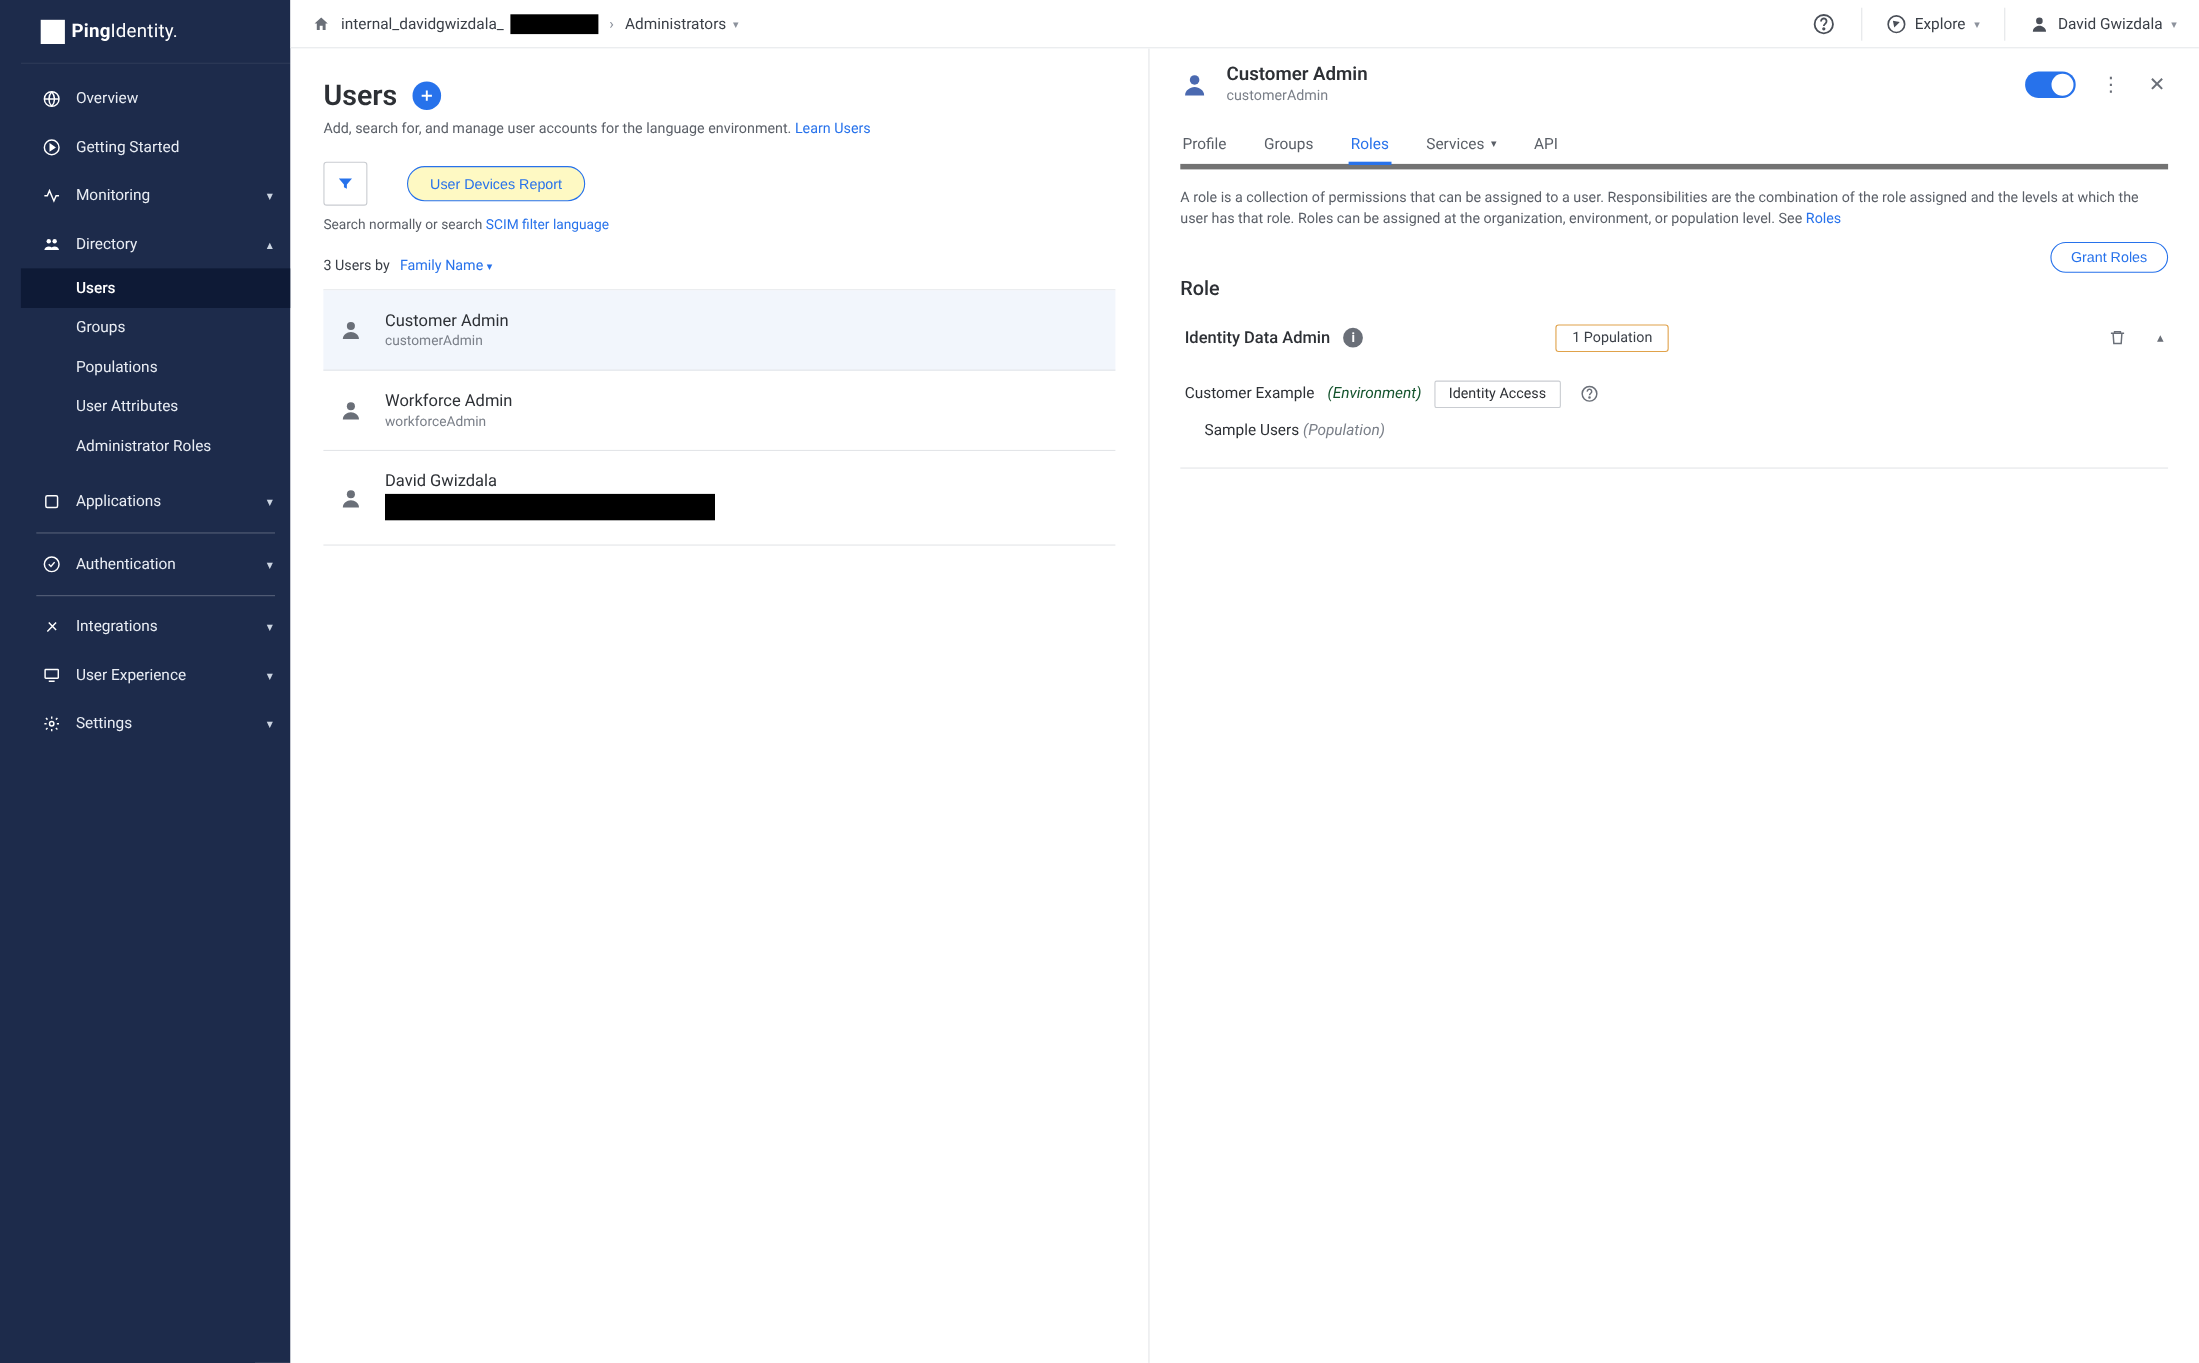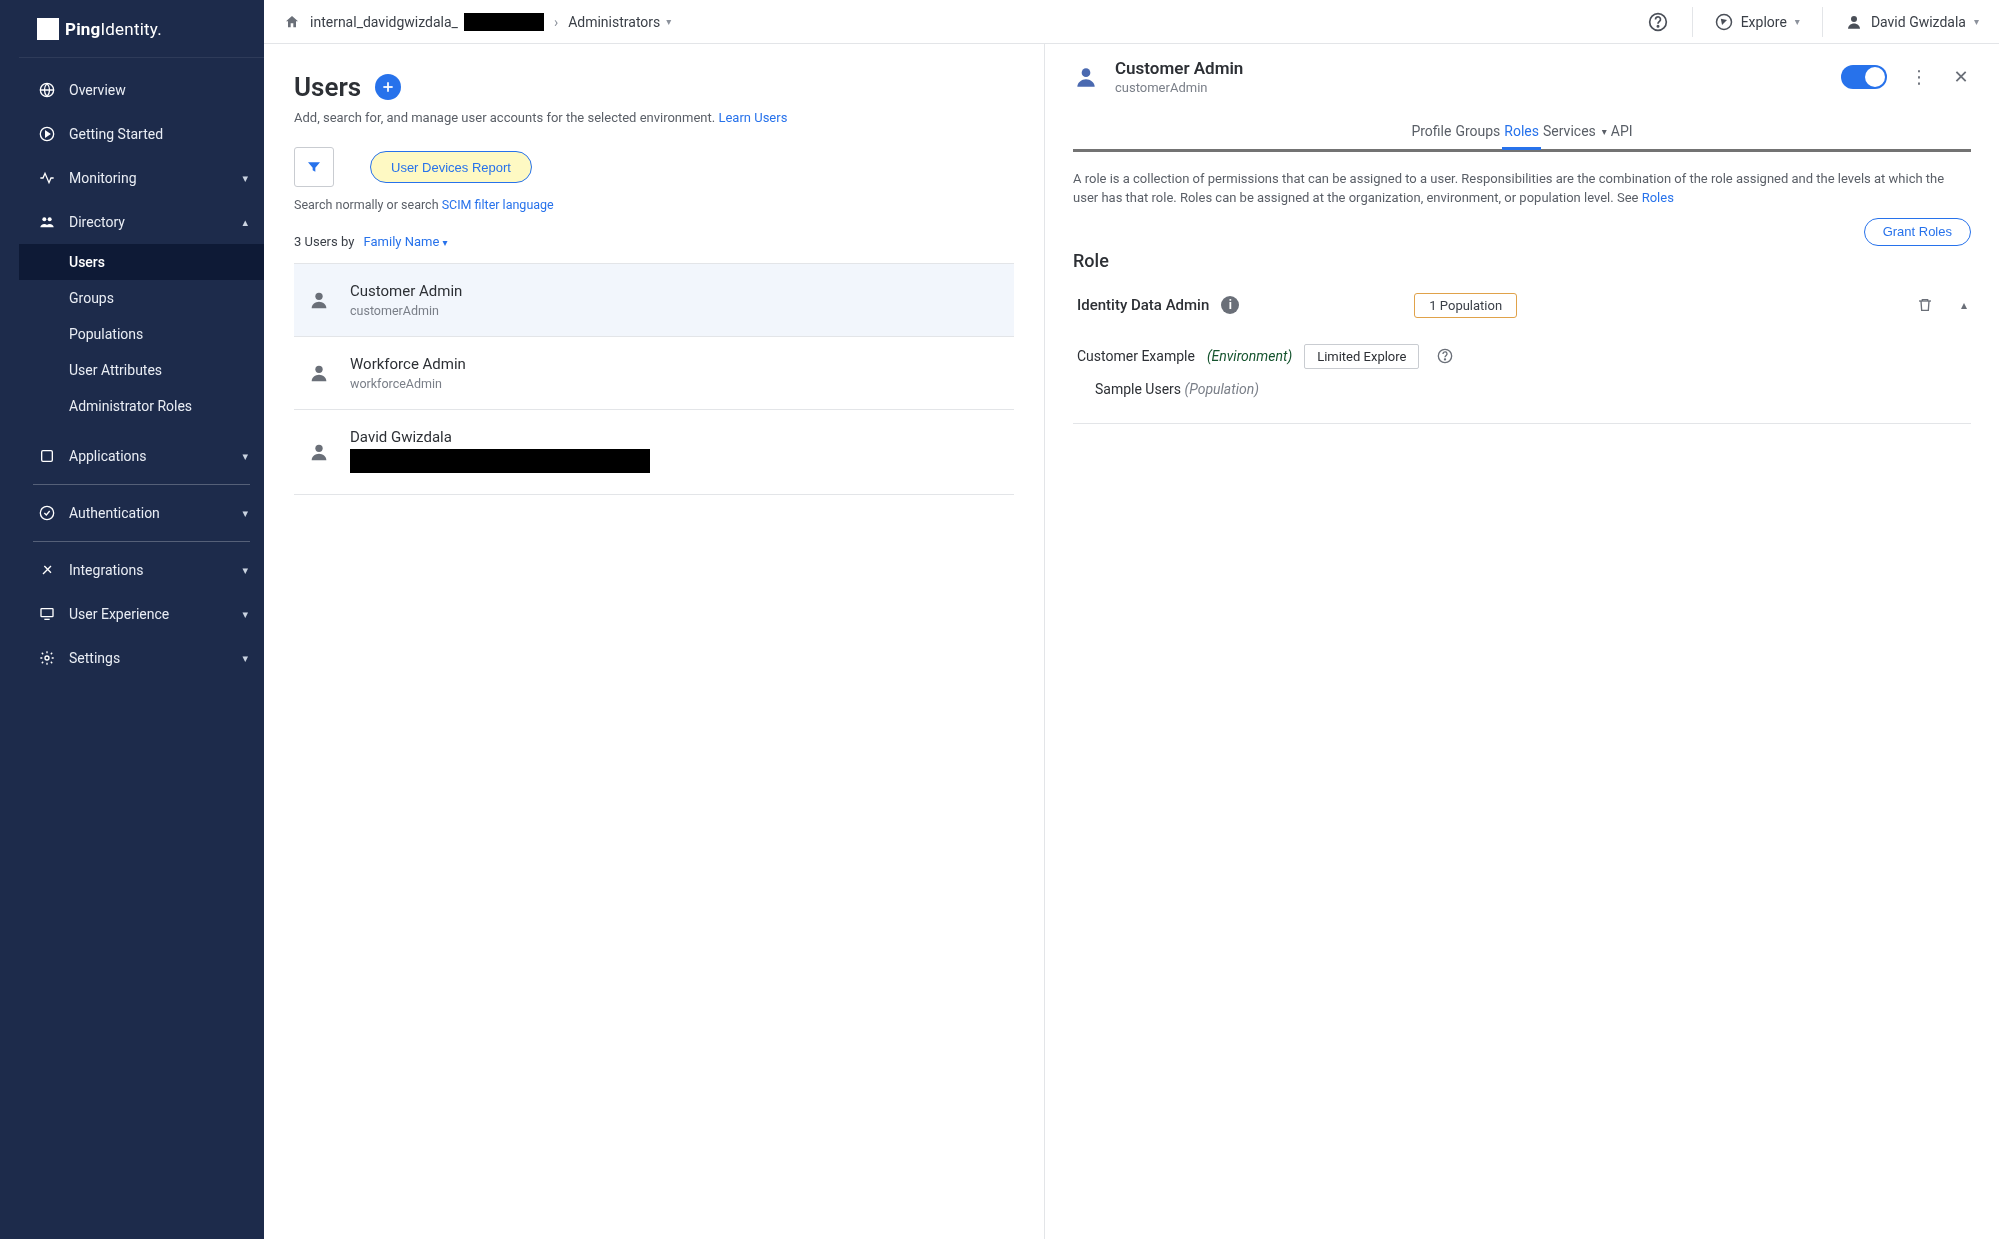--- a/index.html
+++ b/index.html
@@ -140,22 +140,22 @@
   .dh-right { margin-left:auto; display:flex; align-items:center; gap:22px;}
   .toggle {
     width:46px; height:24px; background:#2772eb; border-radius:12px; position:relative; cursor:pointer;
   }
   .toggle::after {
     content:""; position:absolute; right:2px; top:2px; width:20px; height:20px;
     background:#fff; border-radius:50%;
   }
   .icon-btn { color:#6a6f78; cursor:pointer; font-size:18px; width:20px; text-align:center;}
   .tabs {
-    display:flex; justify-content:center; margin-top:18px;
-    border-bottom:3px solid #737373; padding-bottom:0;
+    display:flex; gap:30px; margin-top:18px;
+    border-bottom:5px solid #737373; padding-bottom:0;
   }
   .tab {
     padding:10px 2px; font-size:14px; color:#5a5f67; cursor:pointer; position:relative;
     display:flex; align-items:center; gap:6px;
   }
   .tab.active { color:#2772eb; }
   .tab.active::after {
     content:""; position:absolute; bottom:-1px; left:0; right:0; height:3px; background:#2772eb;
   }
   .detail-body { padding:18px 28px; }
@@ -352,21 +352,21 @@
       <div class="page-title-row">
         <h1 class="page-title">Users</h1>
         <div class="add-btn">
           <svg width="14" height="14" viewBox="0 0 24 24" stroke="#fff" stroke-width="3">
               <line x1="12" y1="4" x2="12" y2="20"></line>
               <line x1="4" y1="12" x2="20" y2="12"></line>
             </svg>
         </div>
       </div>
       <div class="page-sub">
-        <span>Add, search for, and manage user accounts for the selected environment. </span><a href="#">Learn Users</a>
+        <span>Add, search for, and manage user accounts for the language environment. </span><a href="#">Learn Users</a>
       </div>
 
       <div class="search-row">
         <div class="filter-btn">
           <svg width="16" height="16" viewBox="0 0 24 24" fill="#2772eb">
               <path d="M3 5h18l-7 8v6l-4-2v-4z"></path>
             </svg>
         </div>
         <button class="report-btn">User Devices Report</button>
       </div>
@@ -483,21 +483,21 @@
                 </svg>
             </span>
             <span style="font-size:12px;">▴</span>
           </div>
         </div>
 
         <div class="scope-block">
           <div class="scope-row">
             <span>Customer Example</span>
             <em>(Environment)</em>
-            <span class="limited-badge">Limited Explore</span>
+            <span class="limited-badge">Identity Access</span>
             <span style="margin-left:6px;">
               <svg width="16" height="16" viewBox="0 0 24 24" fill="none" stroke="#6a6f78" stroke-width="2">
                   <circle cx="12" cy="12" r="10"></circle>
                   <path d="M9 9a3 3 0 115 2c-1 1-2 1.5-2 3"></path>
                   <circle cx="12" cy="17" r="0.8" fill="#6a6f78"></circle>
                 </svg>
             </span>
           </div>
           <div class="sub-scope">
             <span>Sample Users</span>

